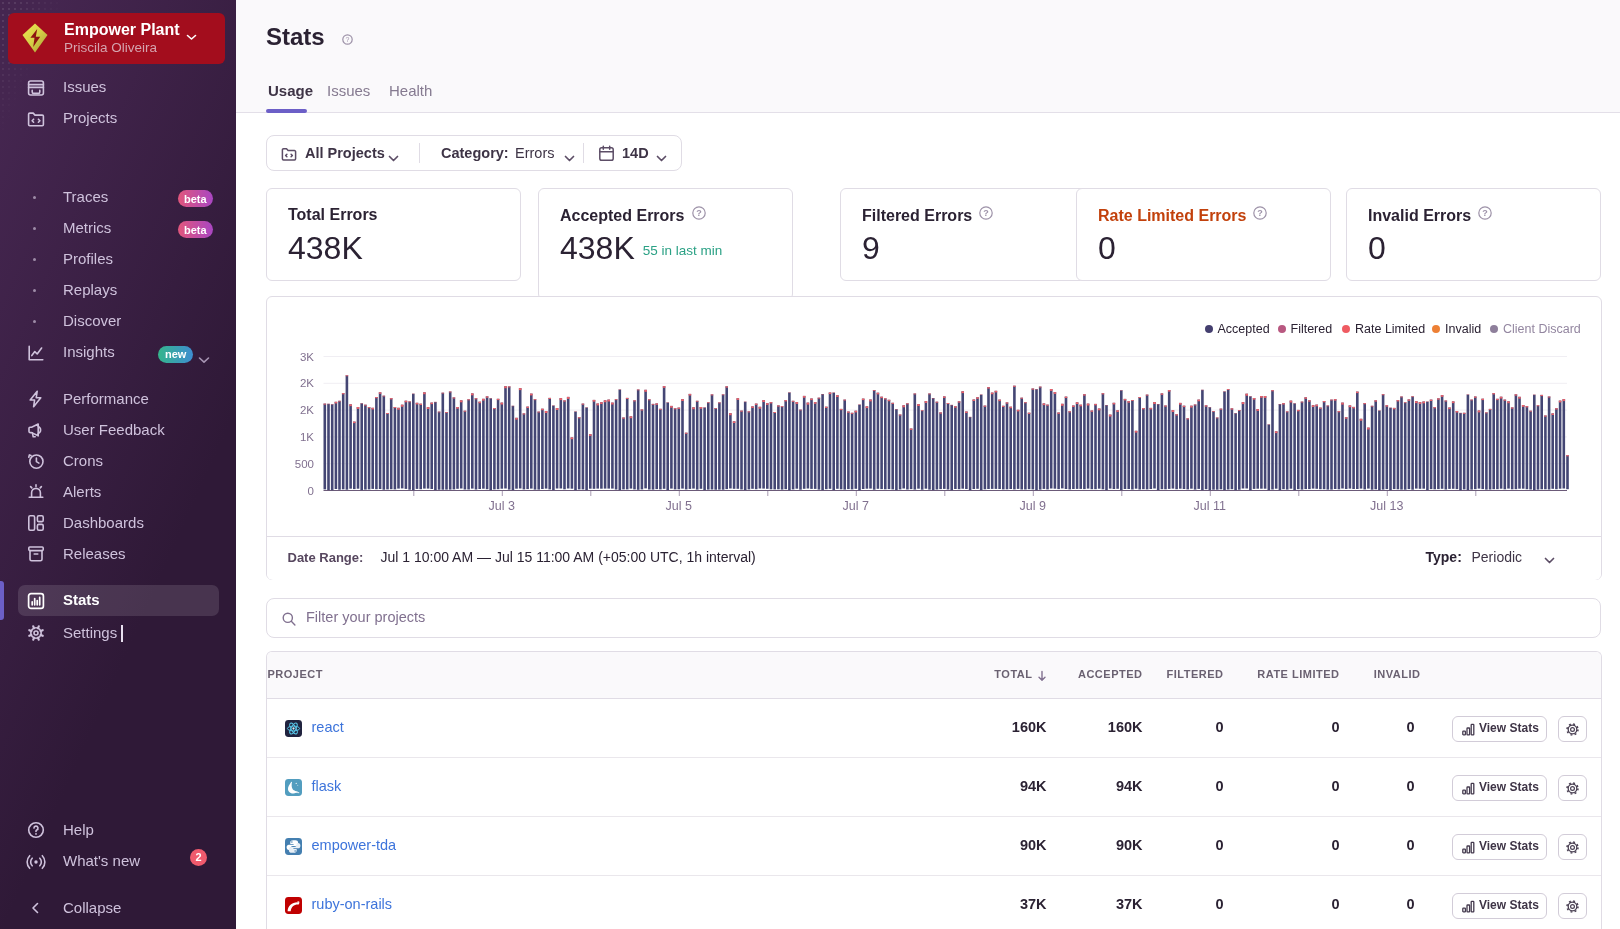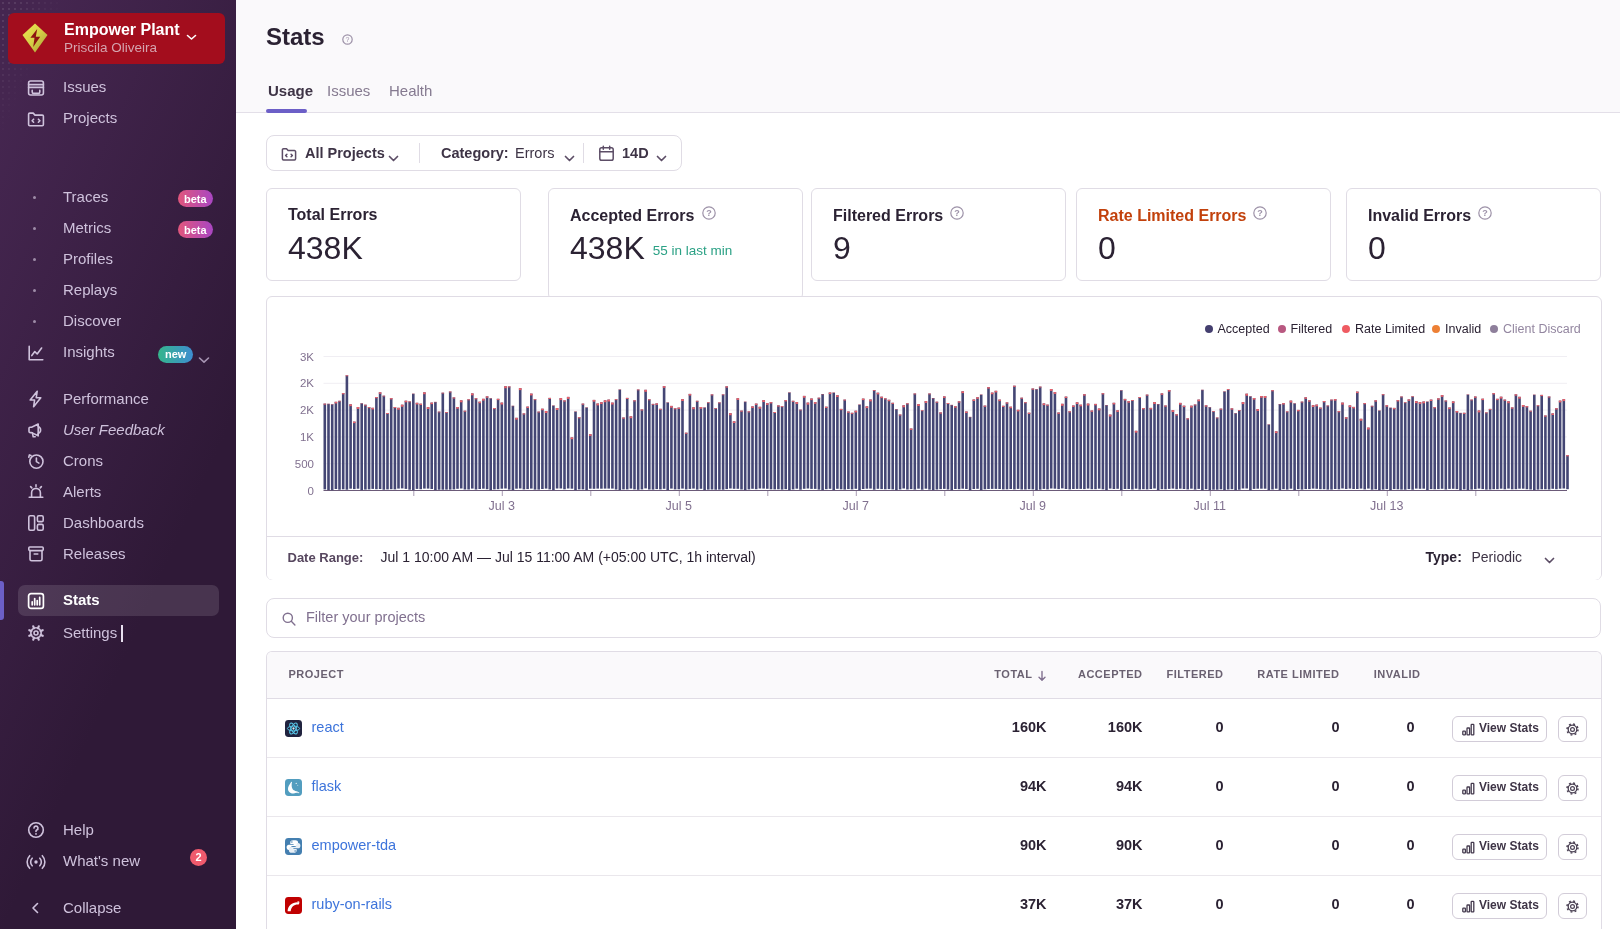--- a/index.html
+++ b/index.html
@@ -76,21 +76,21 @@
 <div style="position:absolute;left:26px;top:5.5px;"><svg width="20" height="20" viewBox="0 0 20 20" style="">
           <path d="M11.2 2.2L4.2 11h4.4l-1 6.8 7.2-9h-4.6z" fill="none" stroke="#cfc2dc" stroke-width="1.6" stroke-linecap="round" stroke-linejoin="round"></path>
         </svg></div>
 <div style="position:absolute;left:63px;top:6px;font-size:15px;color:#cfc2dc;">Performance</div>
     </div>
 <div style="position:absolute;left:0;top:414.5px;width:236px;height:31px;">
 <div style="position:absolute;left:26px;top:5.5px;"><svg width="20" height="20" viewBox="0 0 20 20" style="">
           <path d="M3 8.2v3.4a1 1 0 0 0 1 1h1.6l6.6 3.2V4L5.6 7.2H4a1 1 0 0 0-1 1z" fill="none" stroke="#cfc2dc" stroke-width="1.6" stroke-linecap="round" stroke-linejoin="round"></path>
           <path d="M12.2 6.5c1.5.6 2.4 1.4 2.4 3.5 0 2.1-.9 2.9-2.4 3.5M6.4 12.8l.8 4h2" fill="none" stroke="#cfc2dc" stroke-width="1.6" stroke-linecap="round" stroke-linejoin="round"></path>
         </svg></div>
-<div style="position:absolute;left:63px;top:6px;font-size:15px;color:#cfc2dc;font-style:italic;">User Feedback</div>
+<div style="position:absolute;left:63px;top:6px;font-size:15px;color:#cfc2dc;">User Feedback</div>
     </div>
 <div style="position:absolute;left:0;top:476.5px;width:236px;height:31px;">
 <div style="position:absolute;left:26px;top:5.5px;"><svg width="20" height="20" viewBox="0 0 20 20" style="">
           <path d="M5.6 15.2v-4.4a4.4 4.4 0 0 1 8.8 0v4.4" fill="none" stroke="#cfc2dc" stroke-width="1.6" stroke-linecap="round" stroke-linejoin="round"></path>
           <path d="M3.2 15.3h13.6" fill="none" stroke="#cfc2dc" stroke-width="1.6" stroke-linecap="round" stroke-linejoin="round"></path>
           <path d="M10 2.8v1.7M4.6 4.6l1.2 1.3M15.4 4.6l-1.2 1.3" fill="none" stroke="#cfc2dc" stroke-width="1.6" stroke-linecap="round" stroke-linejoin="round"></path>
         </svg></div>
 <div style="position:absolute;left:63px;top:6px;font-size:15px;color:#cfc2dc;">Alerts</div>
     </div>
 <div style="position:absolute;left:0;top:445.5px;width:236px;height:31px;">
@@ -192,28 +192,28 @@
 <span style="position:absolute;left:355px;top:8.5px;font-size:14.5px;font-weight:700;color:#3e3446;">14D</span>
 <span style="position:absolute;left:389px;top:12px;"><svg width="11" height="7" viewBox="0 0 11 7" style="">
           <path d="M1.5 1.5l4.0 4 4.0-4" fill="none" stroke="#5c4d66" stroke-width="1.7" stroke-linecap="round" stroke-linejoin="round"></path>
         </svg></span>
 </div>
 
 <div style="position:absolute;left:30px;top:188px;width:254.5px;height:93px;background:#fff;border:1px solid #e0dce5;border-radius:6px;box-sizing:border-box;">
 <div style="position:absolute;left:21px;top:17px;font-size:16px;font-weight:700;color:#2b2233;">Total Errors</div>
 <div style="position:absolute;left:21px;top:37px;font-size:32px;font-weight:400;color:#2b2233;line-height:44px;">438K</div>
 </div>
-<div style="position:absolute;left:312px;top:188px;width:254.5px;height:112px;background:#fff;border:1px solid #e0dce5;border-radius:6px;box-sizing:border-box;">
+<div style="position:absolute;left:302px;top:188px;width:254.5px;height:112px;background:#fff;border:1px solid #e0dce5;border-radius:6px;box-sizing:border-box;">
 <div style="position:absolute;left:21px;top:17px;font-size:16px;font-weight:700;color:#2b2233;">Accepted Errors<span style="display:inline-block;vertical-align:1px;margin-left:7px;"><svg width="14" height="14" viewBox="0 0 14 14" style="">
             <circle cx="7.0" cy="7.0" r="6.2" fill="none" stroke="#9d92a8" stroke-width="1.2"></circle>
             <text x="7.0" y="9.5" text-anchor="middle" font-family="Liberation Sans" font-size="9" fill="#9d92a8">?</text>
           </svg></span></div>
 <div style="position:absolute;left:21px;top:37px;font-size:32px;font-weight:400;color:#2b2233;line-height:44px;">438K<span style="font-size:13.5px;font-weight:400;color:#2ba185;margin-left:8px;vertical-align:4px;">55 in last min</span></div>
 </div>
-<div style="position:absolute;left:575px;top:188px;width:254.5px;height:93px;background:#fff;border:1px solid #e0dce5;border-radius:6px;box-sizing:border-box;padding-left:24px;">
+<div style="position:absolute;left:604px;top:188px;width:254.5px;height:93px;background:#fff;border:1px solid #e0dce5;border-radius:6px;box-sizing:border-box;padding-left:24px;">
 <div style="position:absolute;left:21px;top:17px;font-size:16px;font-weight:700;color:#2b2233;">Filtered Errors<span style="display:inline-block;vertical-align:1px;margin-left:7px;"><svg width="14" height="14" viewBox="0 0 14 14" style="">
             <circle cx="7.0" cy="7.0" r="6.2" fill="none" stroke="#9d92a8" stroke-width="1.2"></circle>
             <text x="7.0" y="9.5" text-anchor="middle" font-family="Liberation Sans" font-size="9" fill="#9d92a8">?</text>
           </svg></span></div>
 <div style="position:absolute;left:21px;top:37px;font-size:32px;font-weight:400;color:#2b2233;line-height:44px;">9</div>
 </div>
 <div style="position:absolute;left:840px;top:188px;width:254.5px;height:93px;background:#fff;border:1px solid #e0dce5;border-radius:6px;box-sizing:border-box;">
 <div style="position:absolute;left:21px;top:17px;font-size:16px;font-weight:700;color:#c2410c;">Rate Limited Errors<span style="display:inline-block;vertical-align:1px;margin-left:7px;"><svg width="14" height="14" viewBox="0 0 14 14" style="">
             <circle cx="7.0" cy="7.0" r="6.2" fill="none" stroke="#9d92a8" stroke-width="1.2"></circle>
             <text x="7.0" y="9.5" text-anchor="middle" font-family="Liberation Sans" font-size="9" fill="#9d92a8">?</text>
@@ -962,21 +962,21 @@
 <div style="position:absolute;left:30px;top:598px;width:1335px;height:40px;background:#fff;border:1px solid #e0dce5;border-radius:8px;box-sizing:border-box;">
 <span style="position:absolute;left:14px;top:12px;"><svg width="16" height="16" viewBox="0 0 16 16" style="">
           <circle cx="6.8" cy="6.8" r="4.6" fill="none" stroke="#80708f" stroke-width="1.4" stroke-linecap="round" stroke-linejoin="round"></circle>
           <path d="M10.3 10.3l3.6 3.6" fill="none" stroke="#80708f" stroke-width="1.4" stroke-linecap="round" stroke-linejoin="round"></path>
         </svg></span>
 <span style="position:absolute;left:39px;top:10px;font-size:14.5px;color:#80708f;">Filter your projects</span>
 </div>
 
 <div style="position:absolute;left:29.5px;top:651px;width:1336px;height:278px;background:#fff;border:1px solid #e0dce5;border-radius:6px 6px 0 0;border-bottom:none;box-sizing:border-box;overflow:hidden;">
 <div style="position:absolute;left:0;top:0;width:1334px;height:47px;background:#faf9fb;border-bottom:1px solid #e0dce5;box-sizing:border-box;">
-<span style="position:absolute;top:16px;font-size:11px;font-weight:700;color:#6a6171;letter-spacing:0.5px;left:22px;">PROJECT</span>
+<span style="position:absolute;top:16px;font-size:11px;font-weight:700;color:#6a6171;letter-spacing:0.5px;left:1px;">PROJECT</span>
 <span style="position:absolute;top:16px;font-size:11px;font-weight:700;color:#6a6171;letter-spacing:0.5px;left:660px;width:106px;text-align:right;">TOTAL</span>
 <span style="position:absolute;left:770px;top:16px;"><svg width="10" height="12" viewBox="0 0 10 12" style="">
             <path d="M5 1.5v8.5M2 7.2l3 3 3-3" fill="none" stroke="#80708f" stroke-width="1.4" stroke-linecap="round" stroke-linejoin="round"></path>
           </svg></span>
 <span style="position:absolute;top:16px;font-size:11px;font-weight:700;color:#6a6171;letter-spacing:0.5px;left:756px;width:120px;text-align:right;">ACCEPTED</span>
 <span style="position:absolute;top:16px;font-size:11px;font-weight:700;color:#6a6171;letter-spacing:0.5px;left:837px;width:120px;text-align:right;">FILTERED</span>
 <span style="position:absolute;top:16px;font-size:11px;font-weight:700;color:#6a6171;letter-spacing:0.5px;left:953px;width:120px;text-align:right;">RATE LIMITED</span>
 <span style="position:absolute;top:16px;font-size:11px;font-weight:700;color:#6a6171;letter-spacing:0.5px;left:1028px;width:126px;text-align:right;">INVALID</span>
 </div>
 <div style="position:absolute;left:0;top:47px;width:1334px;height:59px;border-bottom:1px solid #eae7ec;box-sizing:border-box;">

